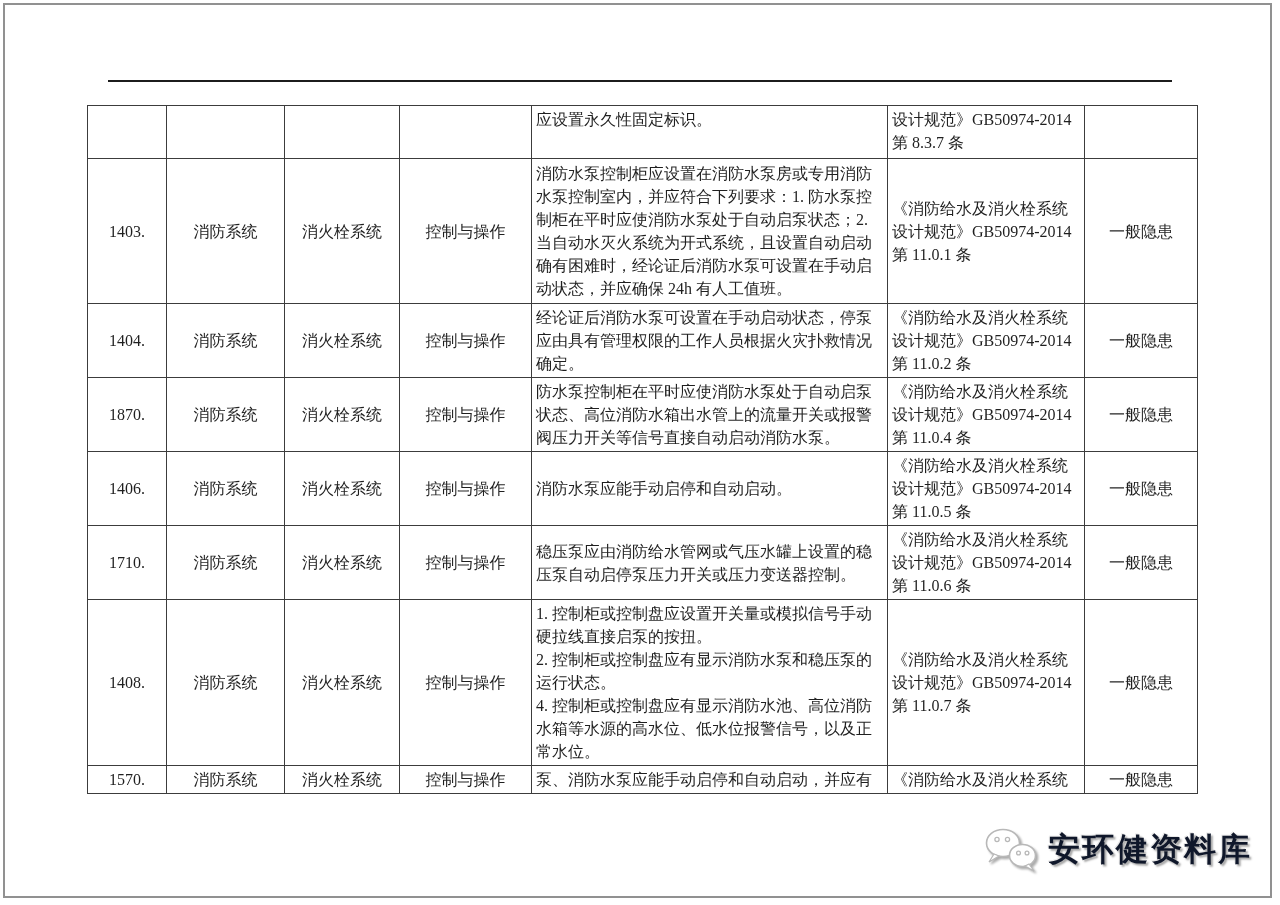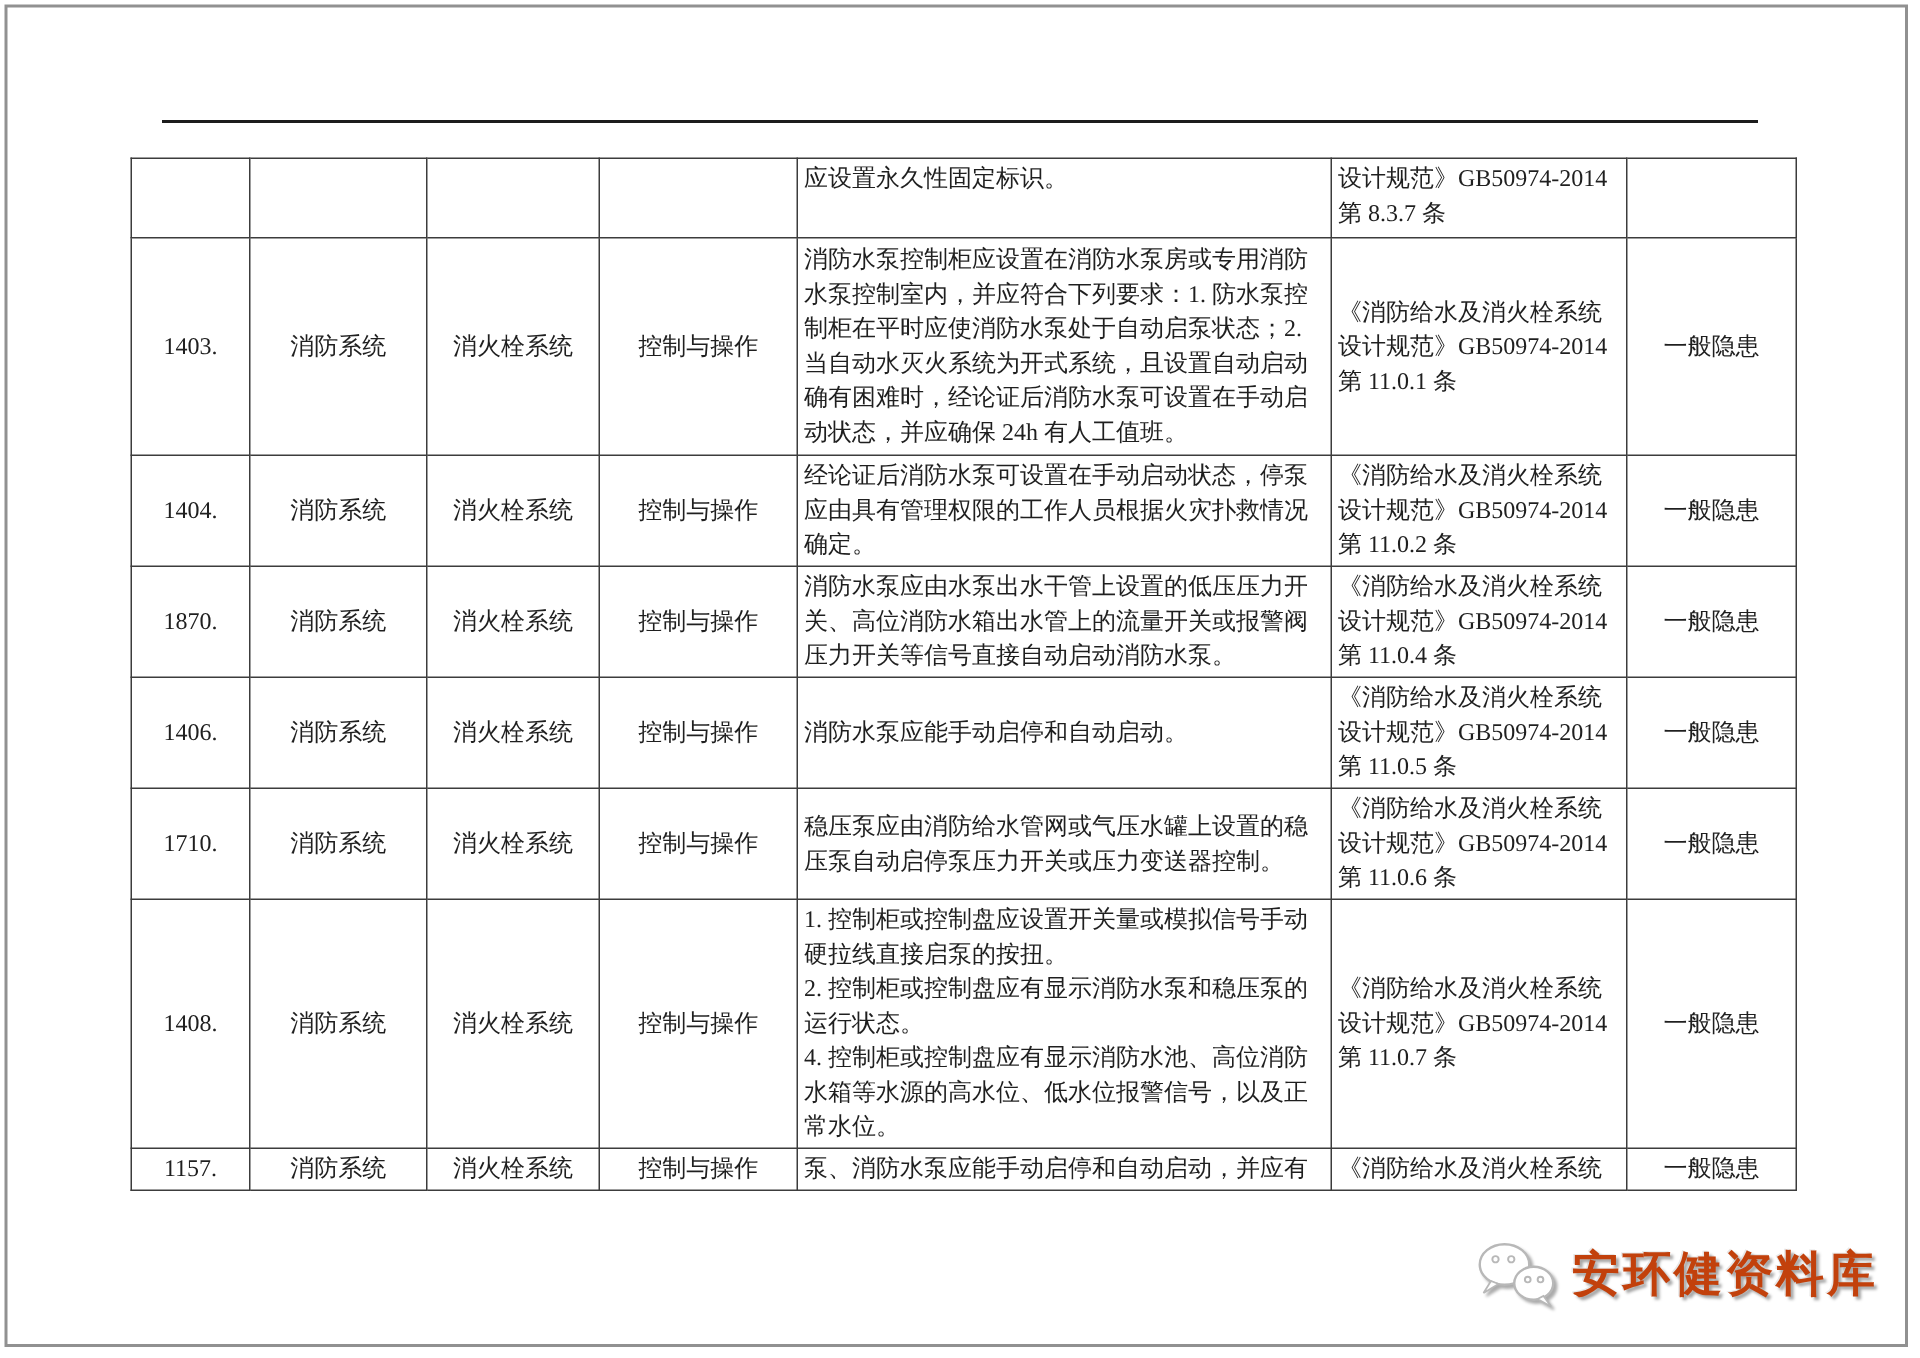--- a/index.html
+++ b/index.html
@@ -66,21 +66,21 @@
     align-items: center;
     gap: 8px;
   }
   .wechat-icon {
     filter: drop-shadow(2px 2px 1px #ababab);
   }
   .watermark-text {
     font-family: "Liberation Sans", "DejaVu Sans", sans-serif;
     font-size: 32px;
     font-weight: bold;
-    color: #c2410c;
+    color: #0f172a;
     letter-spacing: 2px;
     text-shadow: 2px 2px 2px #a6a6a6, -1px -1px 0 #e8e8e8;
     white-space: nowrap;
   }
 </style>
 </head>
 <body>
 
 <div class="page-frame"></div>
 
@@ -127,21 +127,21 @@
         <td class="col-basis">《消防给水及消火栓系统
 设计规范》GB50974-2014
 第 11.0.2 条</td>
         <td class="col-severity">一般隐患</td>
       </tr>
       <tr style="height: 72px;">
         <td class="col-num">1870.</td>
         <td class="col-system">消防系统</td>
         <td class="col-subsystem">消火栓系统</td>
         <td class="col-category">控制与操作</td>
-        <td class="col-description">消防水泵应由水泵出水干管上设置的低压压力开关、高位消防水箱出水管上的流量开关或报警阀压力开关等信号直接自动启动消防水泵。</td>
+        <td class="col-description">防水泵控制柜在平时应使消防水泵处于自动启泵状态、高位消防水箱出水管上的流量开关或报警阀压力开关等信号直接自动启动消防水泵。</td>
         <td class="col-basis">《消防给水及消火栓系统
 设计规范》GB50974-2014
 第 11.0.4 条</td>
         <td class="col-severity">一般隐患</td>
       </tr>
       <tr style="height: 72px;">
         <td class="col-num">1406.</td>
         <td class="col-system">消防系统</td>
         <td class="col-subsystem">消火栓系统</td>
         <td class="col-category">控制与操作</td>
@@ -169,21 +169,21 @@
         <td class="col-category">控制与操作</td>
         <td class="col-description">1. 控制柜或控制盘应设置开关量或模拟信号手动硬拉线直接启泵的按扭。
 2. 控制柜或控制盘应有显示消防水泵和稳压泵的运行状态。
 4. 控制柜或控制盘应有显示消防水池、高位消防水箱等水源的高水位、低水位报警信号，以及正常水位。</td>
         <td class="col-basis">《消防给水及消火栓系统
 设计规范》GB50974-2014
 第 11.0.7 条</td>
         <td class="col-severity">一般隐患</td>
       </tr>
       <tr class="top-aligned" style="height: 25px;">
-        <td class="col-num">1157.</td>
+        <td class="col-num">1570.</td>
         <td class="col-system">消防系统</td>
         <td class="col-subsystem">消火栓系统</td>
         <td class="col-category">控制与操作</td>
         <td class="col-description">泵、消防水泵应能手动启停和自动启动，并应有</td>
         <td class="col-basis">《消防给水及消火栓系统</td>
         <td class="col-severity">一般隐患</td>
       </tr>
     </tbody>
 </table>
 

